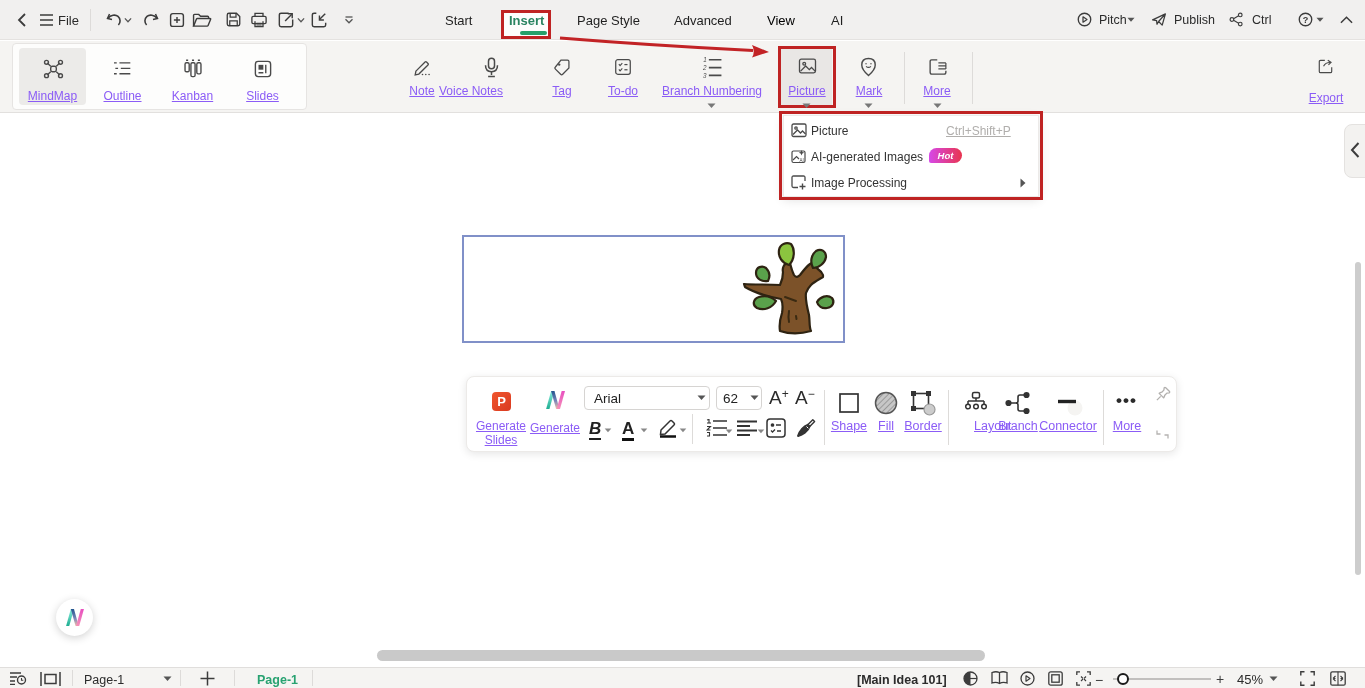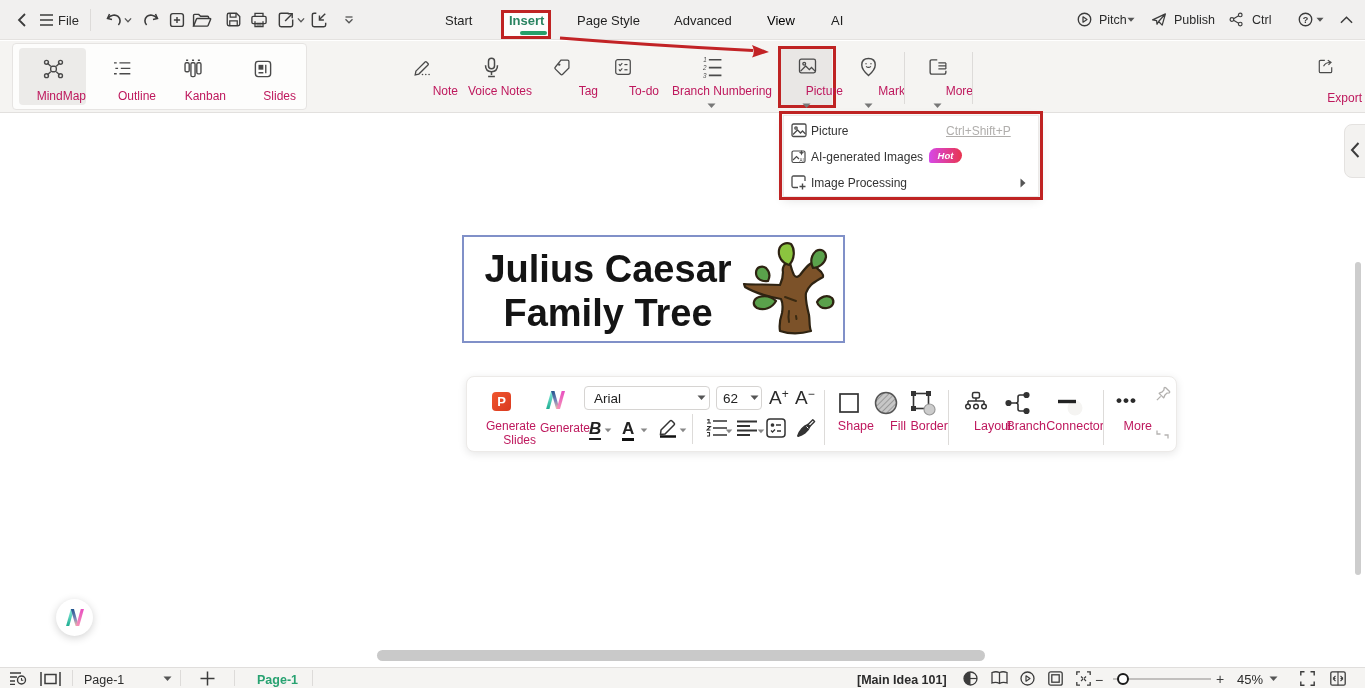--- a/index.html
+++ b/index.html
@@ -1,19 +1,19 @@
 <!DOCTYPE html>
 <html><head>
 <meta charset="utf-8">
 <style>
   * { margin:0; padding:0; box-sizing:border-box; }
   html,body { width:1365px; height:688px; overflow:hidden; font-family:"Liberation Sans",sans-serif; }
   #app { position:relative; width:1365px; height:688px; background:#fff; }
   .abs { position:absolute; }
-  .lbl { font-size:12px; color:#be185d; text-align:right; }
+  .lbl { font-size:12px; color:#8b5cf6; text-align:center;text-decoration:underline; }
   svg { display:block; }
   .sep { position:absolute; width:1px; background:#dddbd9; }
 </style>
 </head>
 <body>
 <div id="app">
 
   <div class="abs" id="topbar" style="left:0;top:0;width:1365px;height:40px;background:#f1f0ef;border-bottom:1px solid #e4e2e0;"></div>
 
   <svg class="abs" style="left:16px;top:12px" width="12" height="16" viewBox="0 0 12 16">
@@ -161,21 +161,21 @@
       </g>
     </svg>
   <div class="lbl abs" style="left:386px;top:84px;width:72px;">Note</div>
   <svg class="abs" style="left:484px;top:57px" width="15" height="21" viewBox="0 0 20 28">
       <g fill="none" stroke="#4a4a4a" stroke-width="2">
         <rect x="6" y="1.5" width="8" height="14" rx="4"></rect>
         <path d="M2 11 Q2 19.5 10 19.5 Q18 19.5 18 11"></path>
         <path d="M10 19.5 v4.5 M5.5 26 h9"></path>
       </g>
     </svg>
-  <div class="lbl abs" style="left:450px;top:84px;width:82px;">Voice Notes</div>
+  <div class="lbl abs" style="left:430px;top:84px;width:82px;">Voice Notes</div>
   <svg class="abs" style="left:553px;top:58px" width="18" height="18" viewBox="0 0 26 26">
       <g fill="none" stroke="#4a4a4a" stroke-width="1.8">
         <path d="M11.5 3 L21 3 Q23 3 23 5 L23 14.5 L14 23.5 Q12.5 25 11 23.5 L3.5 16 Q2 14.5 3.5 13 Z"></path>
         <circle cx="9" cy="9.5" r="1.7" fill="#4a4a4a" stroke="none"></circle>
       </g>
     </svg>
   <div class="lbl abs" style="left:526px;top:84px;width:72px;">Tag</div>
   <svg class="abs" style="left:614px;top:58px" width="18" height="18" viewBox="0 0 26 26">
       <g fill="none" stroke="#4a4a4a" stroke-width="1.8">
         <rect x="2.5" y="2.5" width="21" height="21" rx="3"></rect>
@@ -286,21 +286,20 @@
         <path d="M14 6 L14 2.5 Q14 1 12.5 1 L2.5 1 Q1 1 1 2.5 L1 11 Q1 12.5 2.5 12.5 L7 12.5"></path>
         <path d="M11.5 8.5 v6 M8.5 11.5 h6" stroke-width="1.4"></path>
       </g>
     </svg>
   <div class="abs" style="left:811px;top:176px;font-size:12px;color:#333;">Image Processing</div>
   <svg class="abs" style="left:1020px;top:178px" width="6" height="10" viewBox="0 0 6 10">
       <path d="M0.5 0.5 L5.5 5 L0.5 9.5 Z" fill="#555"></path>
     </svg>
 
   <div class="abs" style="left:462px;top:235px;width:383px;height:108px;background:#fff;border:2px solid #8090c8;"></div>
-  <div class="abs" style="left:462px;top:247px;width:292px;font-size:38px;line-height:44px;font-weight:bold;color:#141414;text-align:center;white-space:nowrap;">Julius Caesar<br>Family Tree</div>
 
   <svg class="abs" style="left:740px;top:235px" width="110" height="110" viewBox="0 0 110 110">
     <g stroke="#2e2312" stroke-width="2.2" stroke-linejoin="round">
       <path fill="#7c5229" d="M40 96 C 39 90 40 84 42 78 C 43 72 43 68 41 64 C 30 62 15 58 5 52 L 4 49 C 15 50 28 49 40 50 C 42 46 43 42 43 37 C 42 33 44 30 46 28 Q 48 26 50 28 C 51 32 52 36 54 40 C 56 43 58 42 60 40 C 63 36 66 32 70 29 Q 73 27 75 29 C 76 32 77 34 79 35 Q 82 37 83 40 L 83 42 C 78 45 74 47 71 50 C 68 53 67 55 66 58 C 65 64 67 72 69 80 C 70 87 69 92 71 96 C 61 99 49 99 40 96 Z"></path>
       <path fill="#8bc53f" d="M49 30 C 42 28 38 22 39 15 C 40 9 46 7 51 9 C 55 14 55 24 49 30 Z"></path>
       <path fill="#5aa14b" d="M73 33 C 70 27 71 20 76 16 C 81 13 86 16 86 22 C 85 28 79 33 73 33 Z"></path>
       <path fill="#5aa14b" d="M28 46 C 22 47 16 44 16 38 C 16 32 22 30 26 33 C 30 37 30 42 28 46 Z"></path>
       <path fill="#5aa14b" d="M36 66 C 32 73 24 76 17 73 C 12 70 13 64 19 62 C 26 60 32 62 36 66 Z"></path>
       <path fill="#5aa14b" d="M77 67 C 80 62 87 59 92 63 C 95 67 93 72 87 73 C 82 74 78 71 77 67 Z"></path>
     </g>

